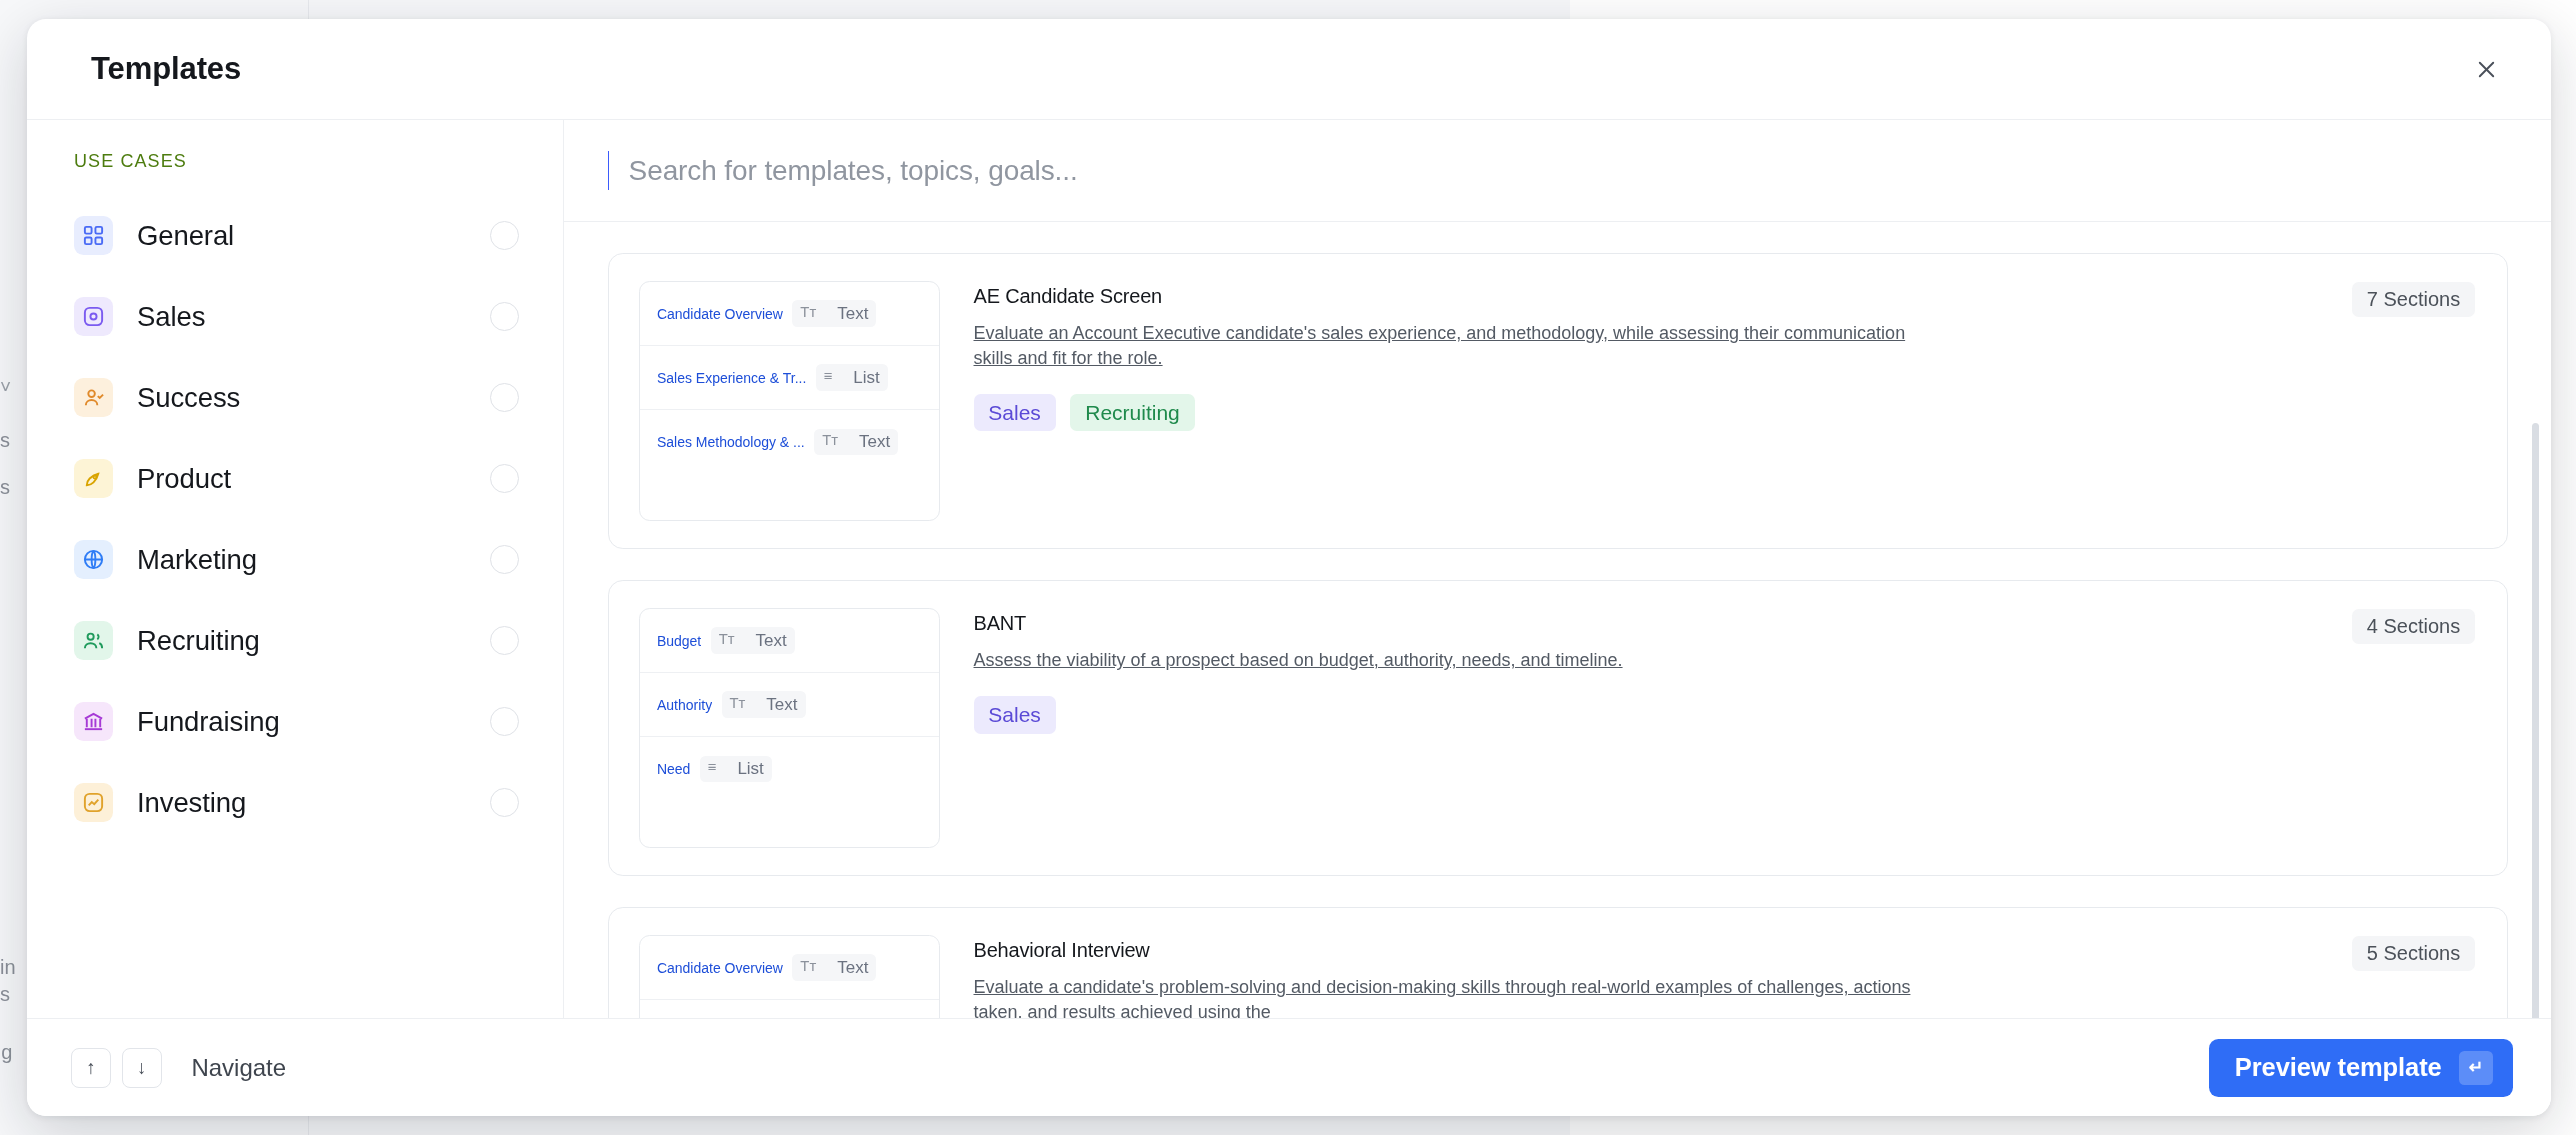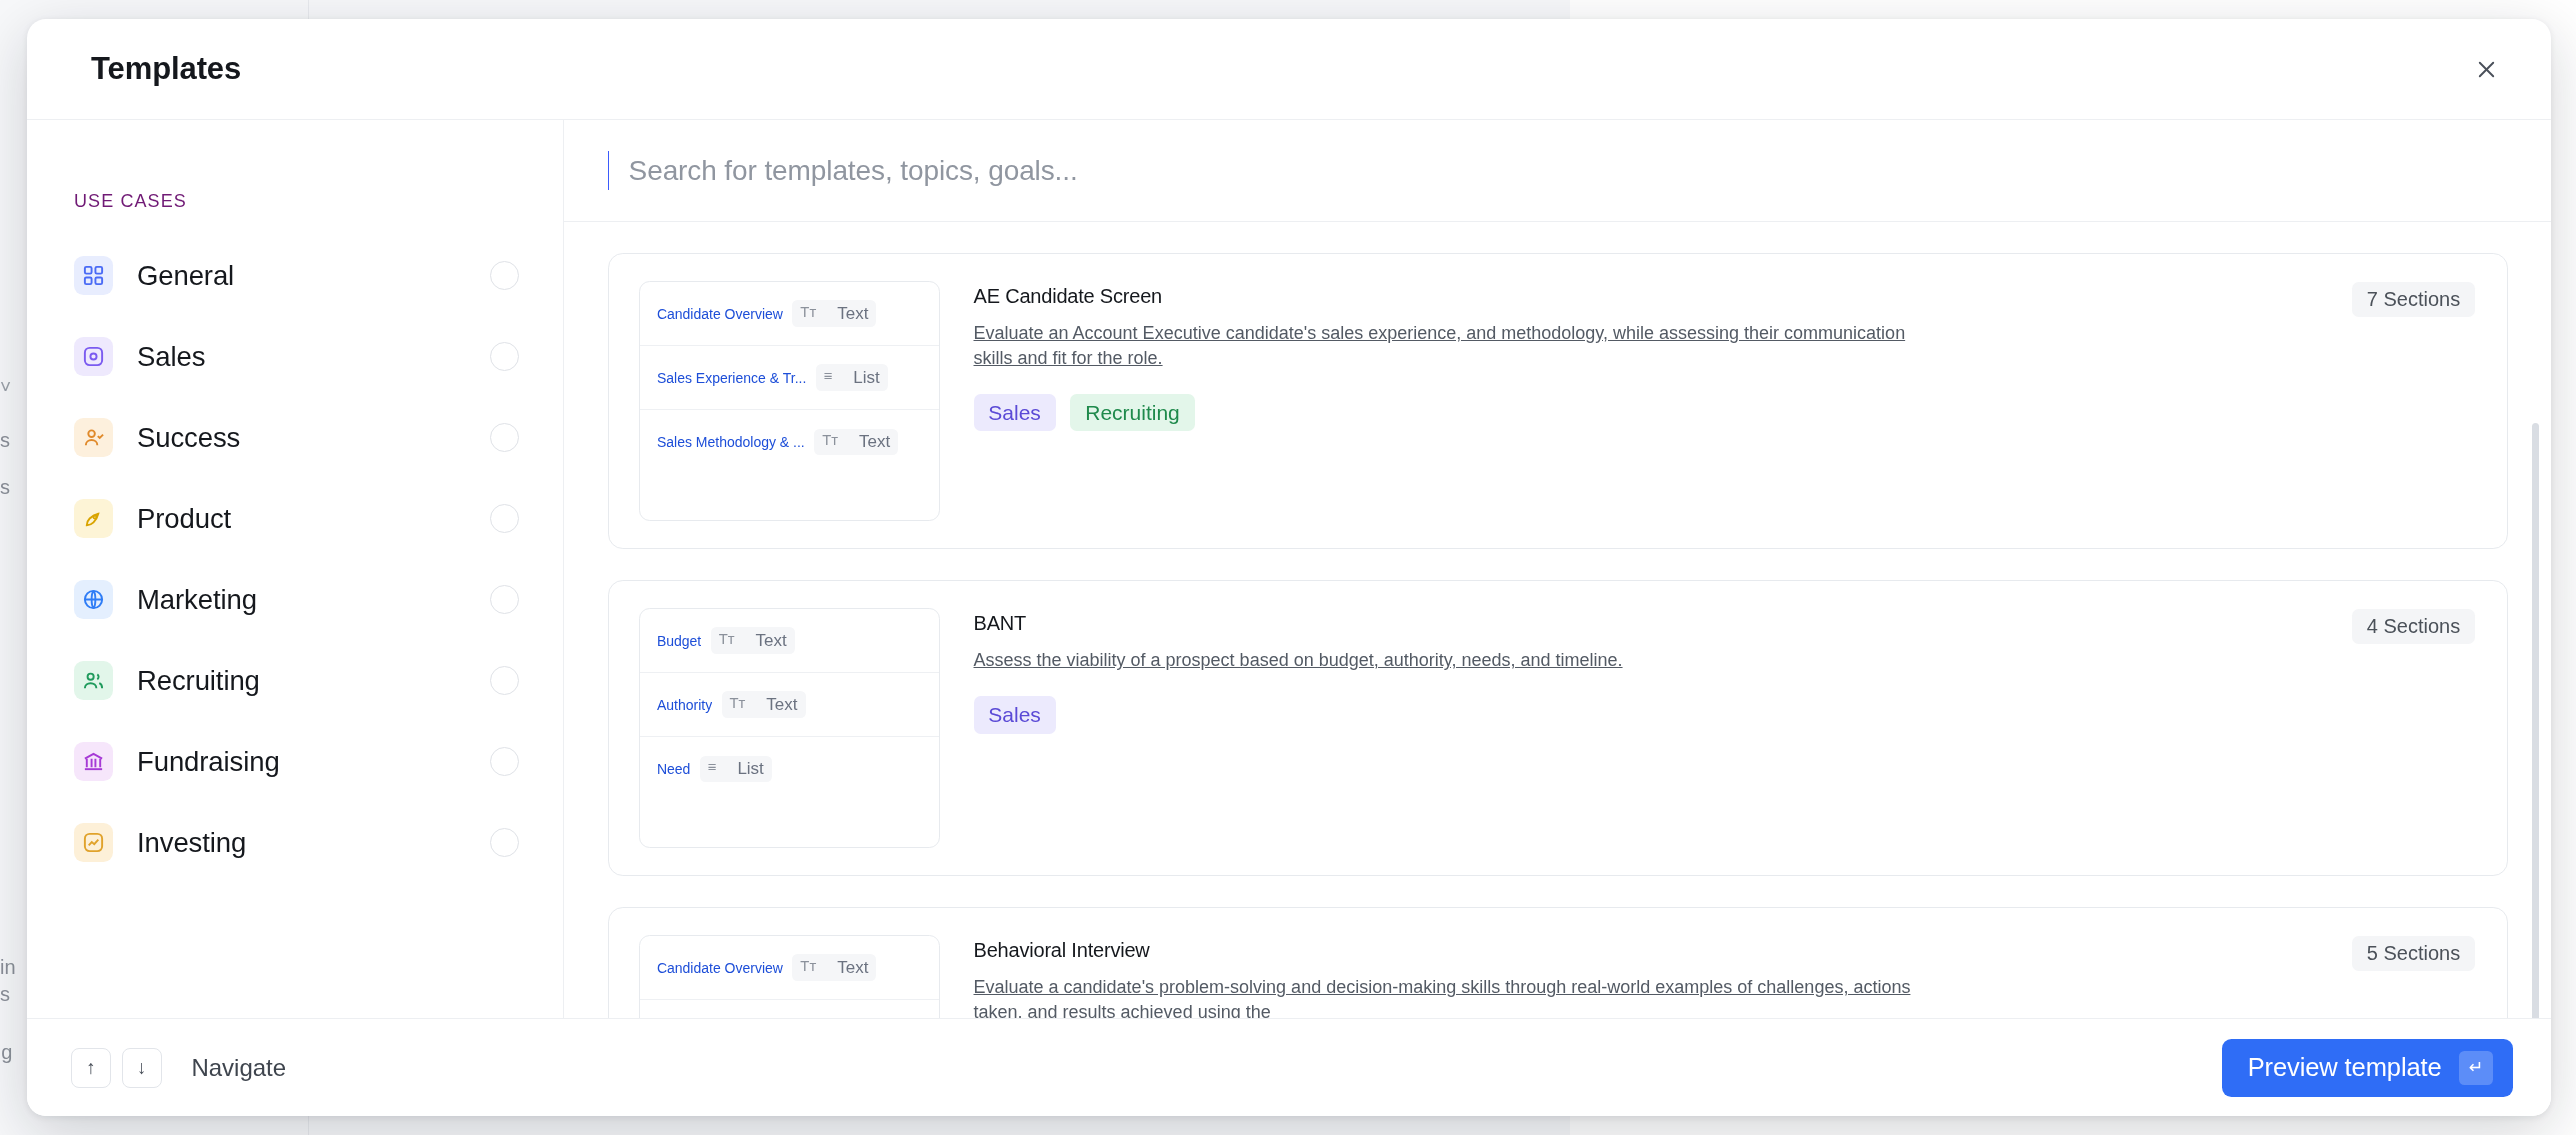--- a/index.html
+++ b/index.html
@@ -97,25 +97,24 @@
     width: 537px;
     flex: 0 0 537px;
     border-right: 0.7px solid #edeff2;
     padding: 31px 0 0 0;
     display: flex;
     flex-direction: column;
   }
   .sidebar-heading {
     font-size: 18px;
     letter-spacing: 1.1px;
-    color: #701a75;
+    color: #4d7c0f;
     font-weight: 500;
     padding: 0 0 23px 47px;
     text-transform: uppercase;
-    margin-top: 40px;
   }
   .sidebar-list { display: flex; flex-direction: column; text-align: right; }
   .sidebar-item {
     height: 81px;
     display: flex;
     align-items: center;
     padding: 0 44px 0 47px;
     cursor: pointer;
   }
   .si-icon {
@@ -321,21 +320,21 @@
   .preview-btn {
     margin-left: auto;
     background: #2f6df6;
     color: #fff;
     border-radius: 9.4px;
     height: 58px;
     display: flex;
     align-items: center;
     padding: 0 20px 0 25.5px;
     font-size: 25.5px;
-    font-weight: 400;
+    font-weight: 700;
     gap: 17.4px;
     cursor: pointer;
     letter-spacing: -0.1px;
   }
   .preview-btn .enter-key {
     width: 34px; height: 34px;
     border-radius: 5.4px;
     background: rgba(255,255,255,0.22);
     display: flex; align-items: center; justify-content: center;
     font-size: 17.4px;

